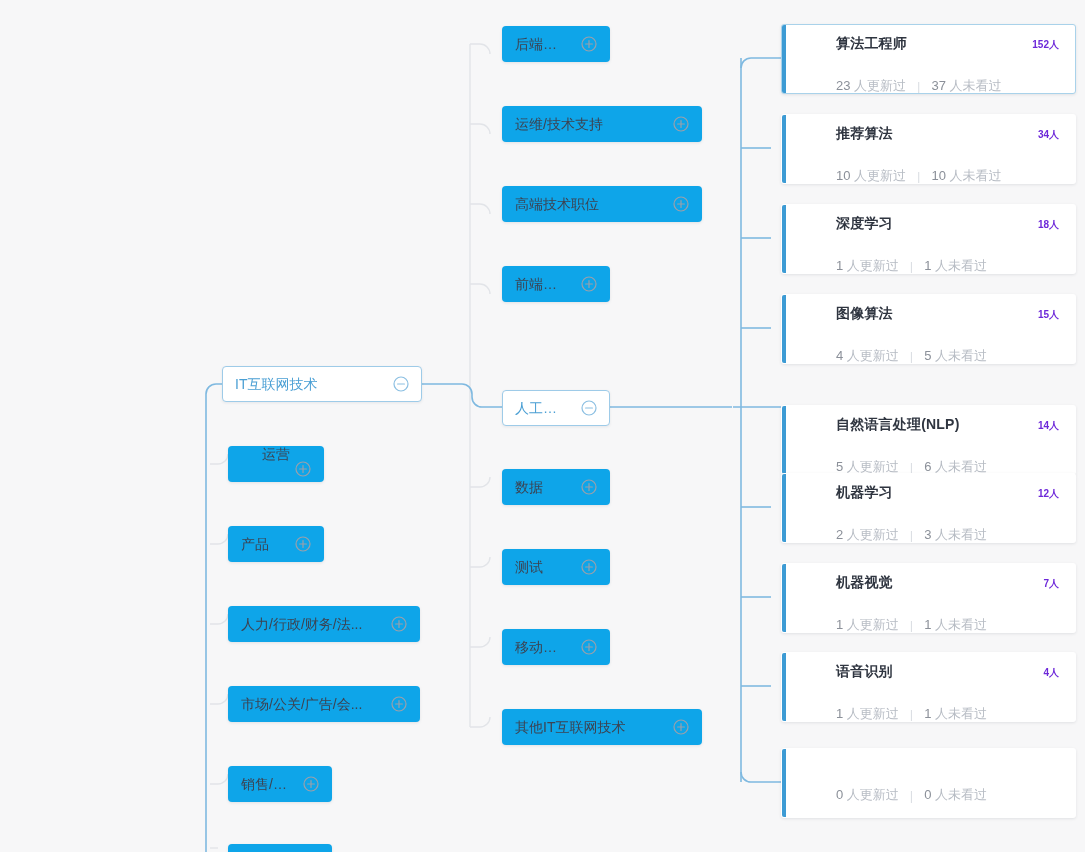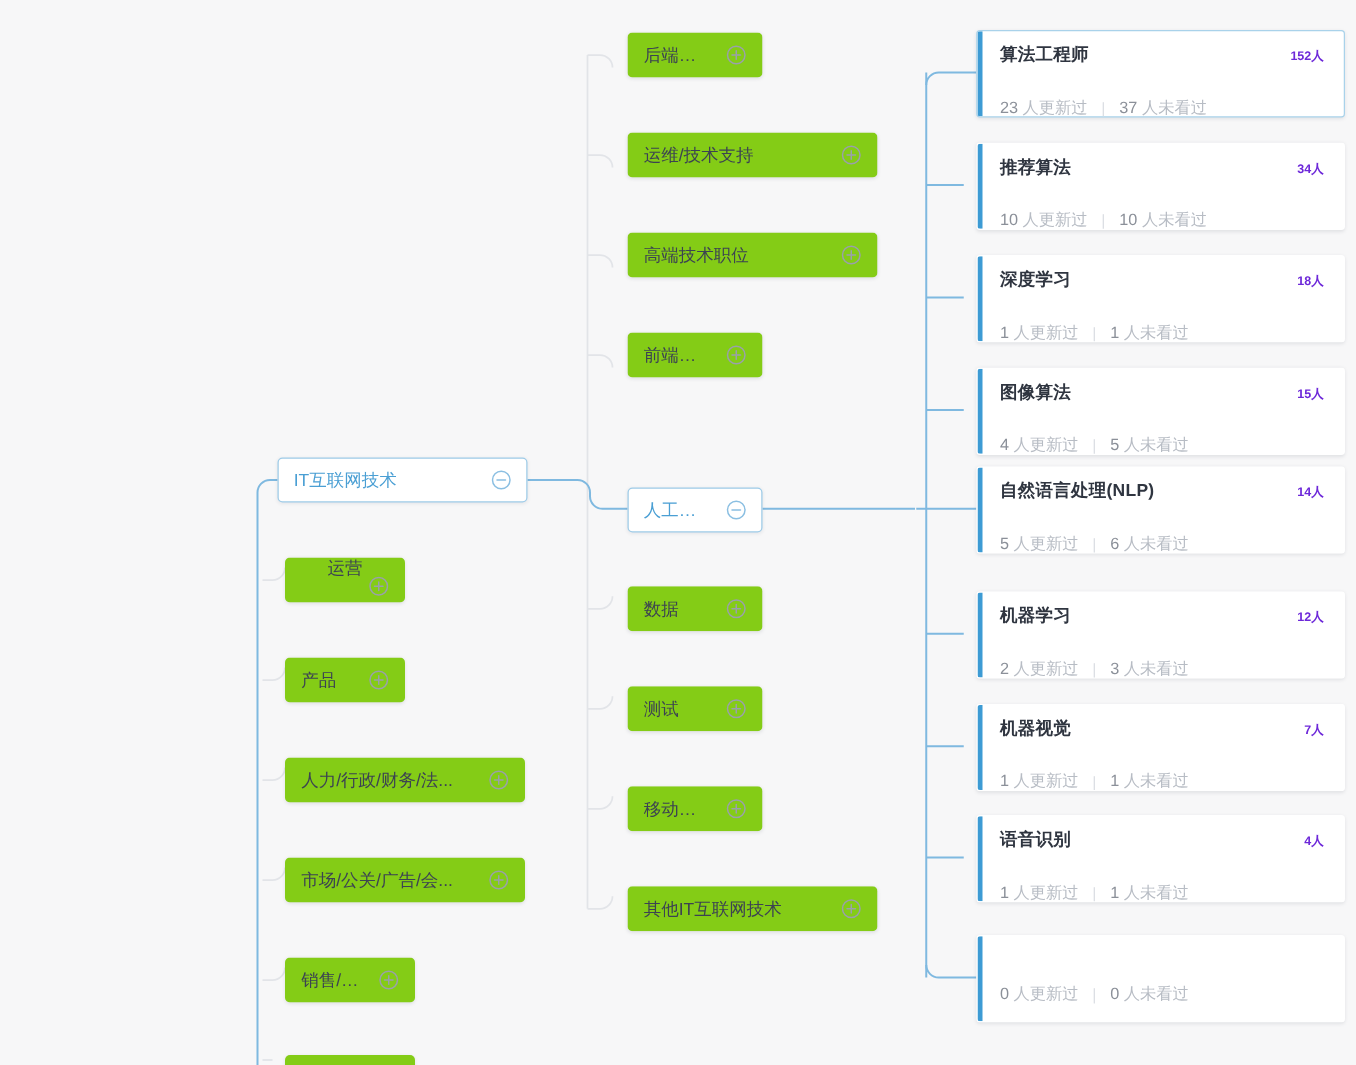--- a/index.html
+++ b/index.html
@@ -10,21 +10,21 @@
     overflow:hidden;position:relative;
   }
   #canvas{position:absolute;left:0;top:0;width:1085px;height:852px;}
   svg.links{position:absolute;left:0;top:0;width:1085px;height:852px;pointer-events:none;}
 
   
   .node{
     position:absolute;
     box-sizing:border-box;
     height:36px;
-    background:#84cc16;
+    background:#0ea5e9;
     border:1px solid transparent;
     border-radius:4px;
     display:flex;align-items:center;
     padding:0 12px;
     box-shadow:0 1px 3px rgba(30,40,60,.10);
     white-space:nowrap;
     cursor:pointer;
   }
   .node .label{
     font-size:14px;color:#3c4352;line-height:1;
@@ -48,20 +48,21 @@
   .card{
     position:absolute;
     box-sizing:border-box;
     width:295px;height:70px;
     background:#ffffff;
     border:1px solid transparent;
     border-radius:3px;
     box-shadow:0 1px 3px rgba(30,40,60,.10);
     cursor:pointer;
     overflow:hidden;
+    padding-left:36px;
   }
   .card .accent{
     position:absolute;left:0;top:0;bottom:0;width:4px;
     background:#3d9bd4;
   }
   .card.selected{border-color:#a9d2ea;}
   .card .inner{padding:11px 16px 0 18px;}
   .card .row1{display:flex;align-items:baseline;}
   .card .title{
     font-size:14px;font-weight:bold;color:#2f3540;line-height:1.1;
@@ -346,21 +347,21 @@
         <span class="stat">
           <b>4 </b><span>人更新过</span>
         </span>
         <span class="sep">|</span>
         <span class="stat">
           <b>5 </b><span>人未看过</span>
         </span>
       </div>
     </div>
   </div>
-      <div class="card" style="left: 781px; top: 373px;">
+      <div class="card" style="left: 781px; top: 405px;">
     <span class="accent"></span>
     <div class="inner">
       <div class="row1">
         <span class="title">自然语言处理(NLP)</span>
         <span class="count">14人</span>
       </div>
       <div class="row2">
         <span class="stat">
           <b>5 </b><span>人更新过</span>
         </span>

